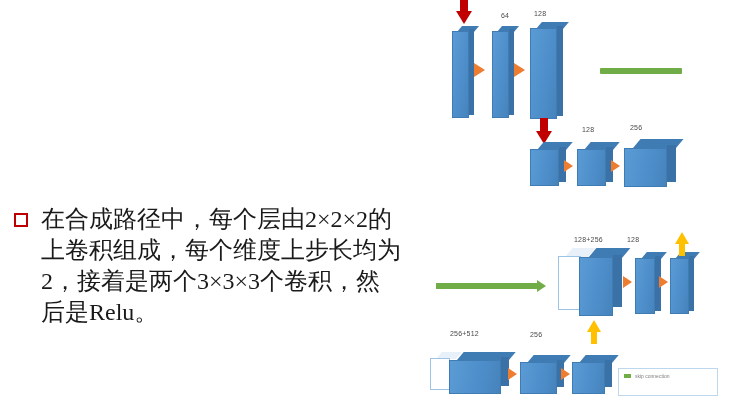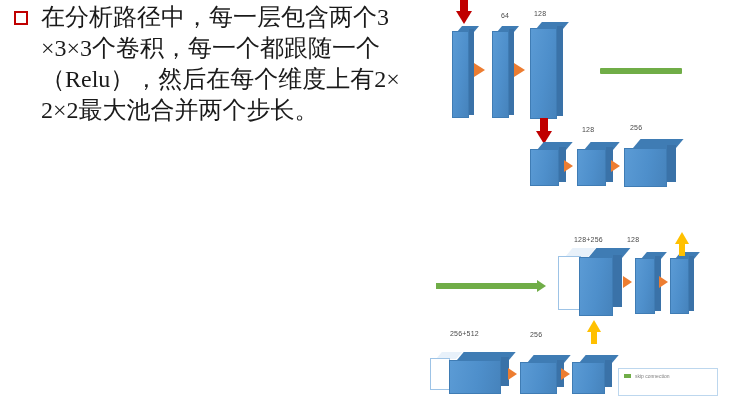--- a/index.html
+++ b/index.html
@@ -144,25 +144,25 @@
     font-size:5px;color:#808080;white-space:nowrap;
   }
 </style>
 </head>
 <body>
 
 <div id="slide">
 
   <div id="text-col">
 
-    <div class="bullet" id="bullet-1">
+
+    <div class="bullet" id="bullet-2">
       <div class="bullet-marker"></div>
-      <div class="bullet-text">在分析路径中，每一层包含两个3×3×3个卷积，每一个都跟随一个（Relu），然后在每个维度上有2×2×2最大池合并两个步长。</div>
-    </div>
-
+      <div class="bullet-text">在合成路径中，每个层由2×2×2的上卷积组成，每个维度上步长均为2，接着是两个3×3×3个卷积，然后是Relu。</div>
+    </div>
 
   </div>
 
   <div id="diagram">
 
     <div class="arrow-down" style="left:26px;top:-2px;">
       <div class="stem"></div>
         <div class="head"></div>
     </div>
 

